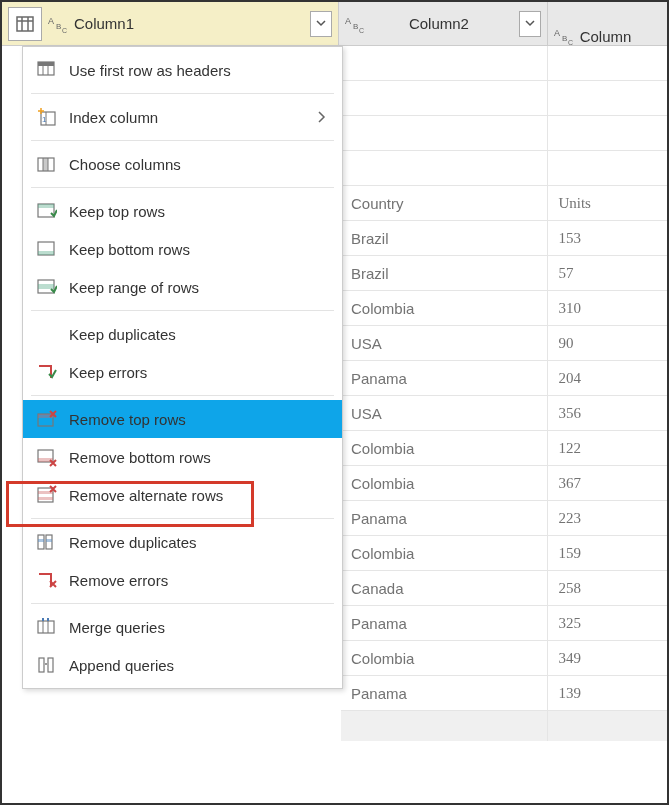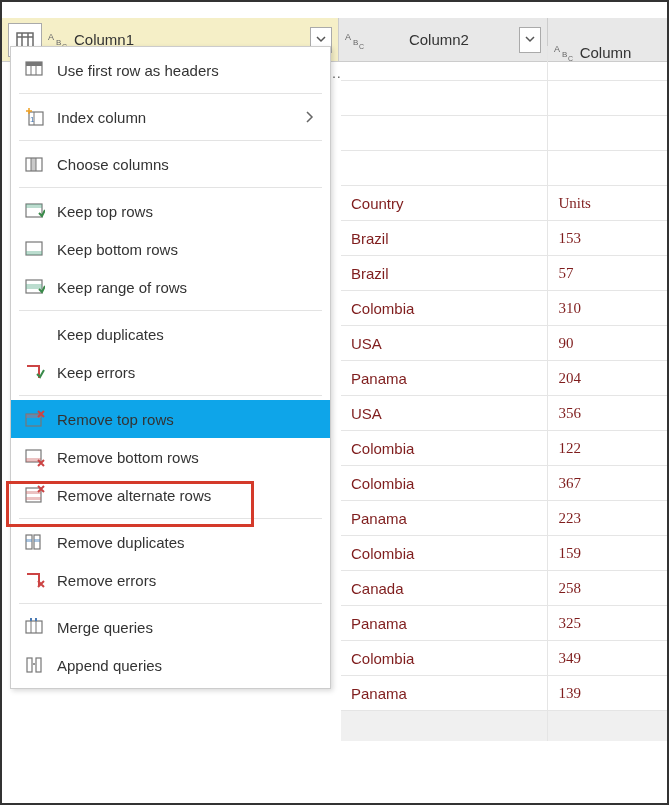--- a/index.html
+++ b/index.html
@@ -12,21 +12,20 @@
       height: 805px;
       border: 2px solid #333;
       position: relative;
       overflow: hidden;
     }
     .header-row {
       display: flex;
       height: 44px;
       background: #e8e8e8;
       border-bottom: 1px solid #ccc;
-      margin-top: 16px;
     }
     .col-header {
       display: flex;
       align-items: center;
       border-right: 1px solid #ccc;
       padding: 0 6px;
       position: relative;
     }
     .col-header.col1 {
       width: 339px;
@@ -84,33 +83,33 @@
       display: flex;
       height: 35px;
       border-bottom: 1px solid #e5e5e5;
     }
     .data-cell {
       display: flex;
       align-items: center;
       padding-left: 10px;
       border-right: 1px solid #e5e5e5;
       font-size: 15px;
-      color: #7f1d1d;
+      color: #737373;
     }
     .data-cell.c2 { width: 210px; }
     .data-cell.c3 { width: 120px; border-right: none; font-family: Liberation Serif, serif; }
     .data-bottom {
       height: 30px;
       background: #f0f0f0;
       display: flex;
     }
     .context-menu {
       position: absolute;
       top: 44px;
-      left: 8px;
+      left: 20px;
       width: 321px;
       background: #fff;
       border: 1px solid #ccc;
       box-shadow: 2px 2px 5px rgba(0,0,0,0.15);
       padding: 4px 0;
     }
     .menu-item {
       display: flex;
       align-items: center;
       height: 38px;

